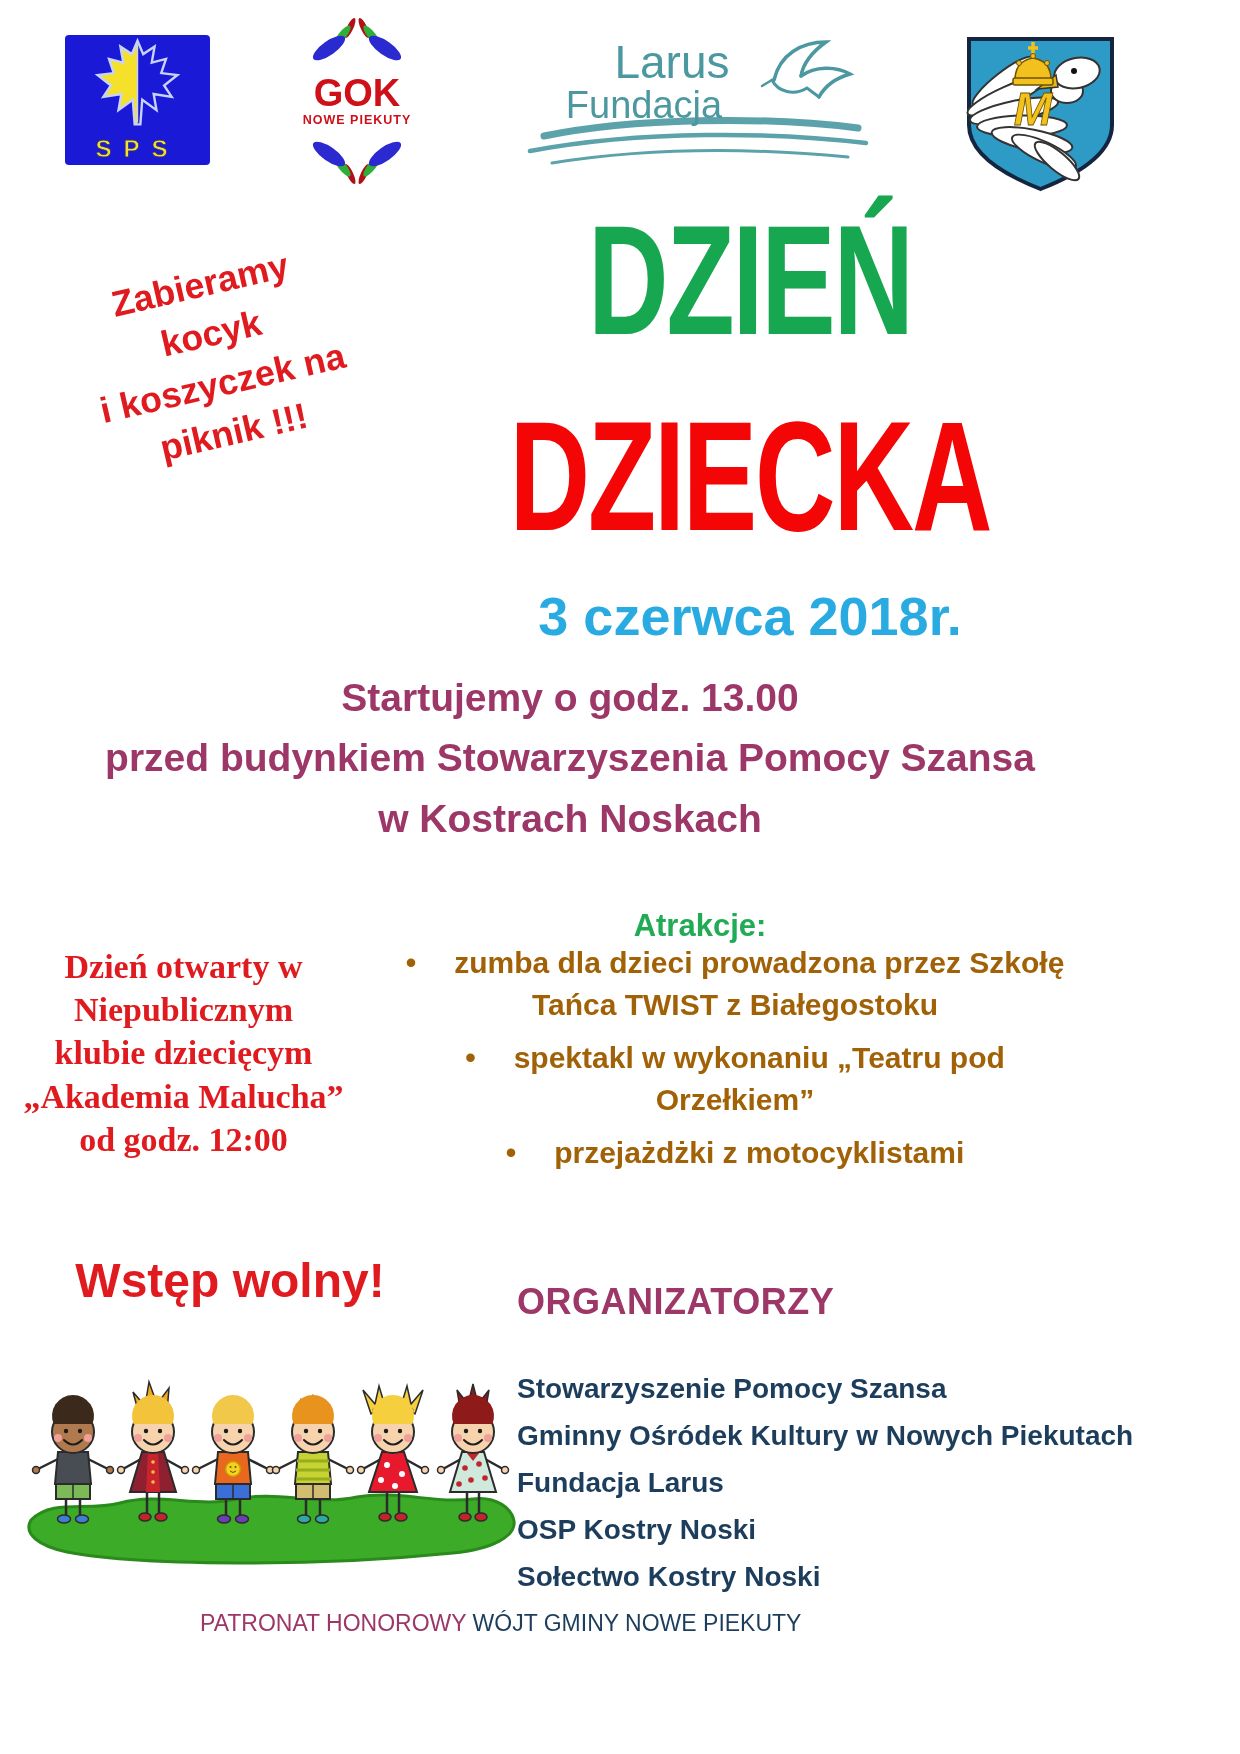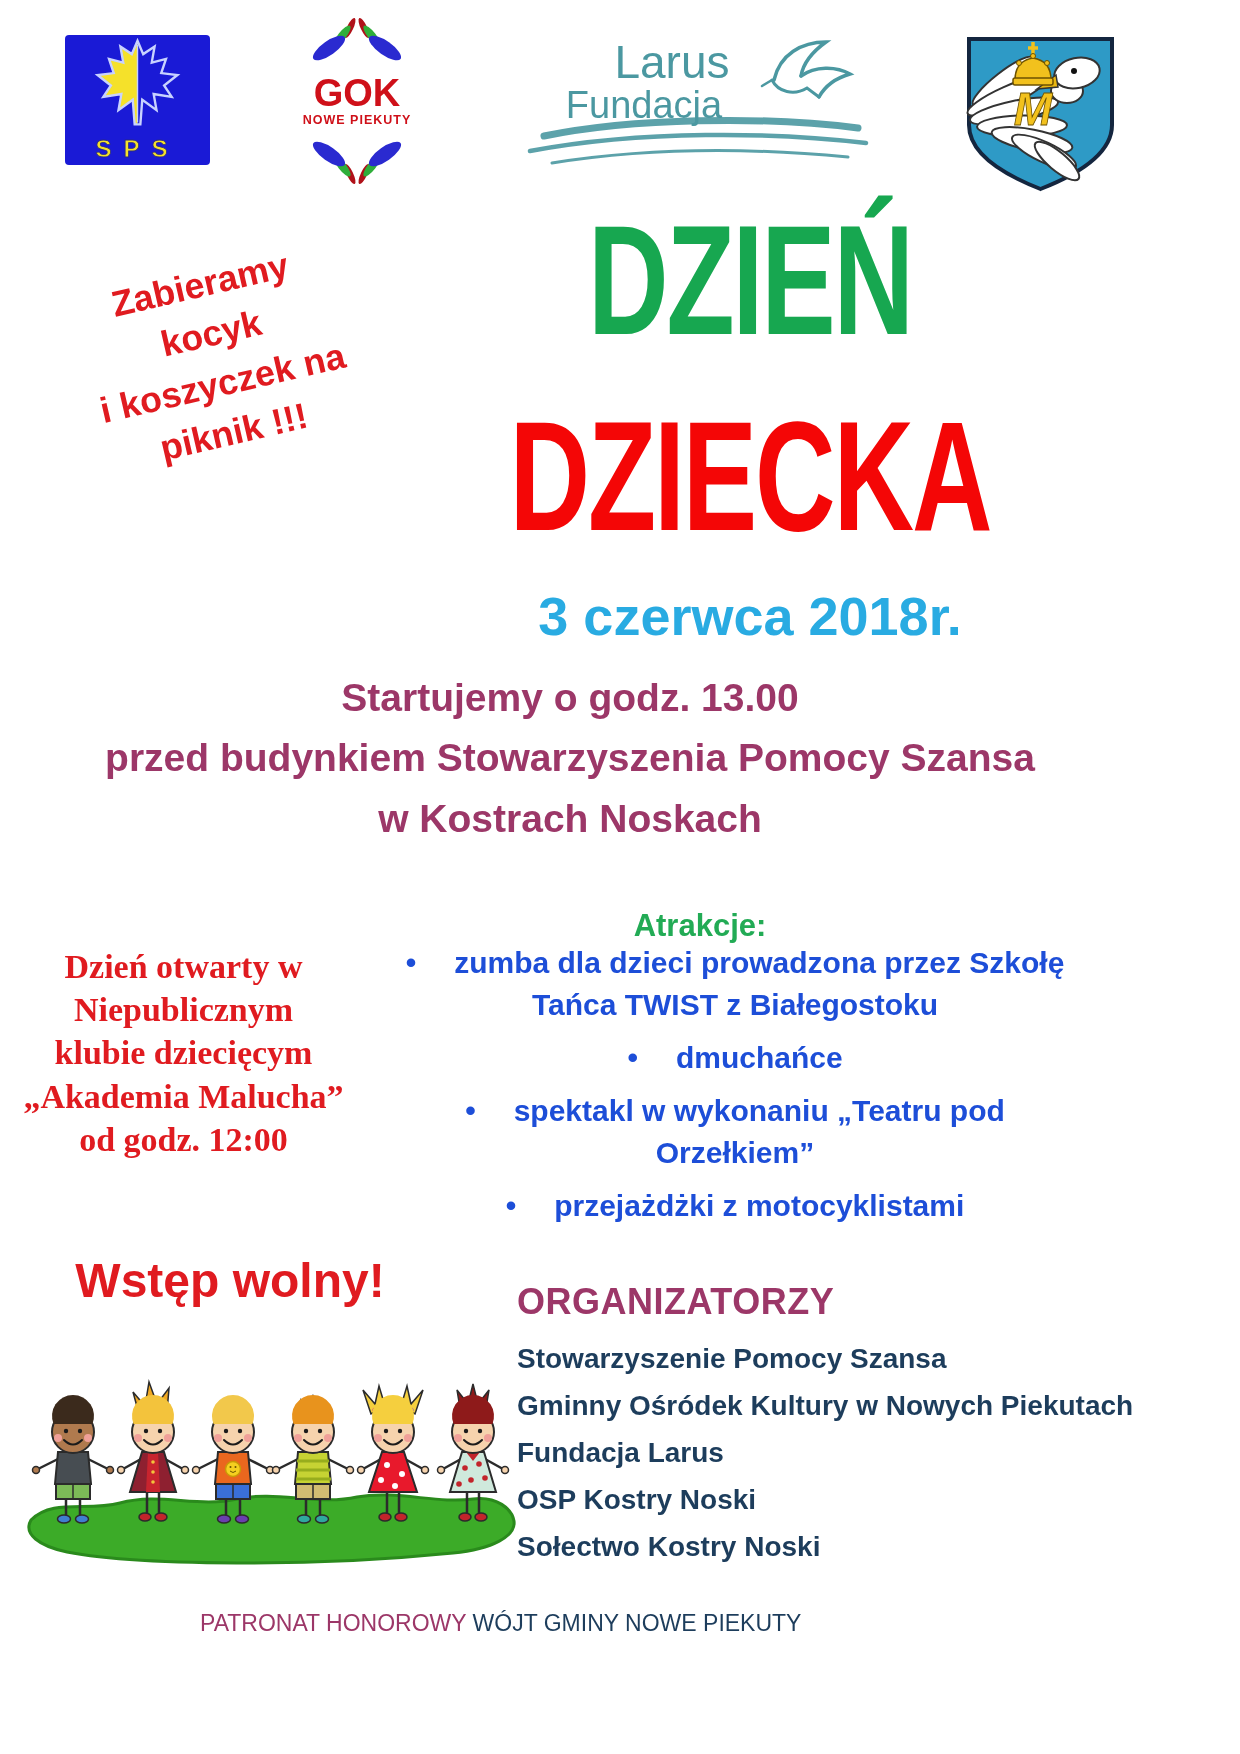--- a/index.html
+++ b/index.html
@@ -18,33 +18,33 @@
   .title-green{top:203px;color:var(--title-green,#17a750);}
   .title-red{top:399px;color:var(--title-red,#f40606);}
   .title-date{left:250px;top:585px;width:1000px;text-align:center;
               color:var(--date-blue,#29abe2);font-size:54px;font-weight:bold;}
 
   .start-info{left:20px;top:668px;width:1100px;text-align:center;color:var(--plum,#9c3768);
               font-size:39px;font-weight:bold;line-height:1.55;}
 
   .attractions-heading{left:390px;top:908px;width:620px;text-align:center;
                        color:var(--green-heading,#22ab55);font-size:31px;font-weight:bold;}
-  .attractions-list{left:385px;top:942px;width:700px;text-align:center;color:#1d4ed8;
+  .attractions-list{left:385px;top:942px;width:700px;text-align:center;color:#a16207;
                     font-size:30px;font-weight:bold;line-height:1.4;}
   .attr-item{margin-bottom:11px;}
   .attr-item .dot{margin-right:38px;}
 
   .open-day{left:16px;top:945px;width:335px;text-align:center;color:var(--accent-red,#e01b20);
             font-family:"Liberation Serif",serif;font-weight:bold;font-size:34px;line-height:1.27;}
 
   .free-entry{left:60px;top:1253px;width:340px;text-align:center;color:var(--accent-red,#e01b20);
               font-size:48px;font-weight:bold;}
 
   .org-heading{left:517px;top:1281px;color:var(--plum,#9c3768);font-size:36px;font-weight:bold;letter-spacing:.5px;}
-  .org-item{left:517px;color:var(--navy,#1d3d5c);font-size:28px;font-weight:bold;}
+  .org-item{left:517px;color:var(--navy,#1d3d5c);font-size:28px;font-weight:bold;margin-top:30px;}
   .org-0{top:1343px;} .org-1{top:1390px;} .org-2{top:1437px;} .org-3{top:1484px;} .org-4{top:1531px;}
 
   .patronage{left:200px;top:1610px;font-size:23px;font-weight:normal;white-space:nowrap;}
   .pat-label{color:var(--plum,#9c3768);}
   .pat-value{color:var(--navy,#1d3d5c);}
 
   .logo-sps{left:65px;top:35px;}
   .logo-gok{left:293px;top:8px;}
   .logo-larus{left:522px;top:36px;}
   .logo-herb{left:963px;top:33px;}
@@ -157,21 +157,20 @@
 
   <div class="abs start-info">
     <div>Startujemy o godz. 13.00</div>
     <div>przed budynkiem Stowarzyszenia Pomocy Szansa</div>
     <div>w Kostrach Noskach</div>
   </div>
 
   <div class="abs attractions-heading">Atrakcje:</div>
   <div class="abs attractions-list">
     <div class="attr-item"><span class="dot">•</span><span>zumba dla dzieci prowadzona przez Szkołę Tańca TWIST z Białegostoku</span></div>
-    <div class="attr-item"><span class="dot">•</span><span>dmuchańce</span></div>
     <div class="attr-item"><span class="dot">•</span><span>spektakl  w wykonaniu „Teatru pod Orzełkiem”</span></div>
     <div class="attr-item"><span class="dot">•</span><span>przejażdżki z motocyklistami</span></div>
   </div>
 
   <div class="abs open-day">
     <div>Dzień otwarty w</div>
     <div>Niepublicznym</div>
     <div>klubie dziecięcym</div>
     <div>„Akademia Malucha”</div>
     <div>od godz. 12:00</div>

